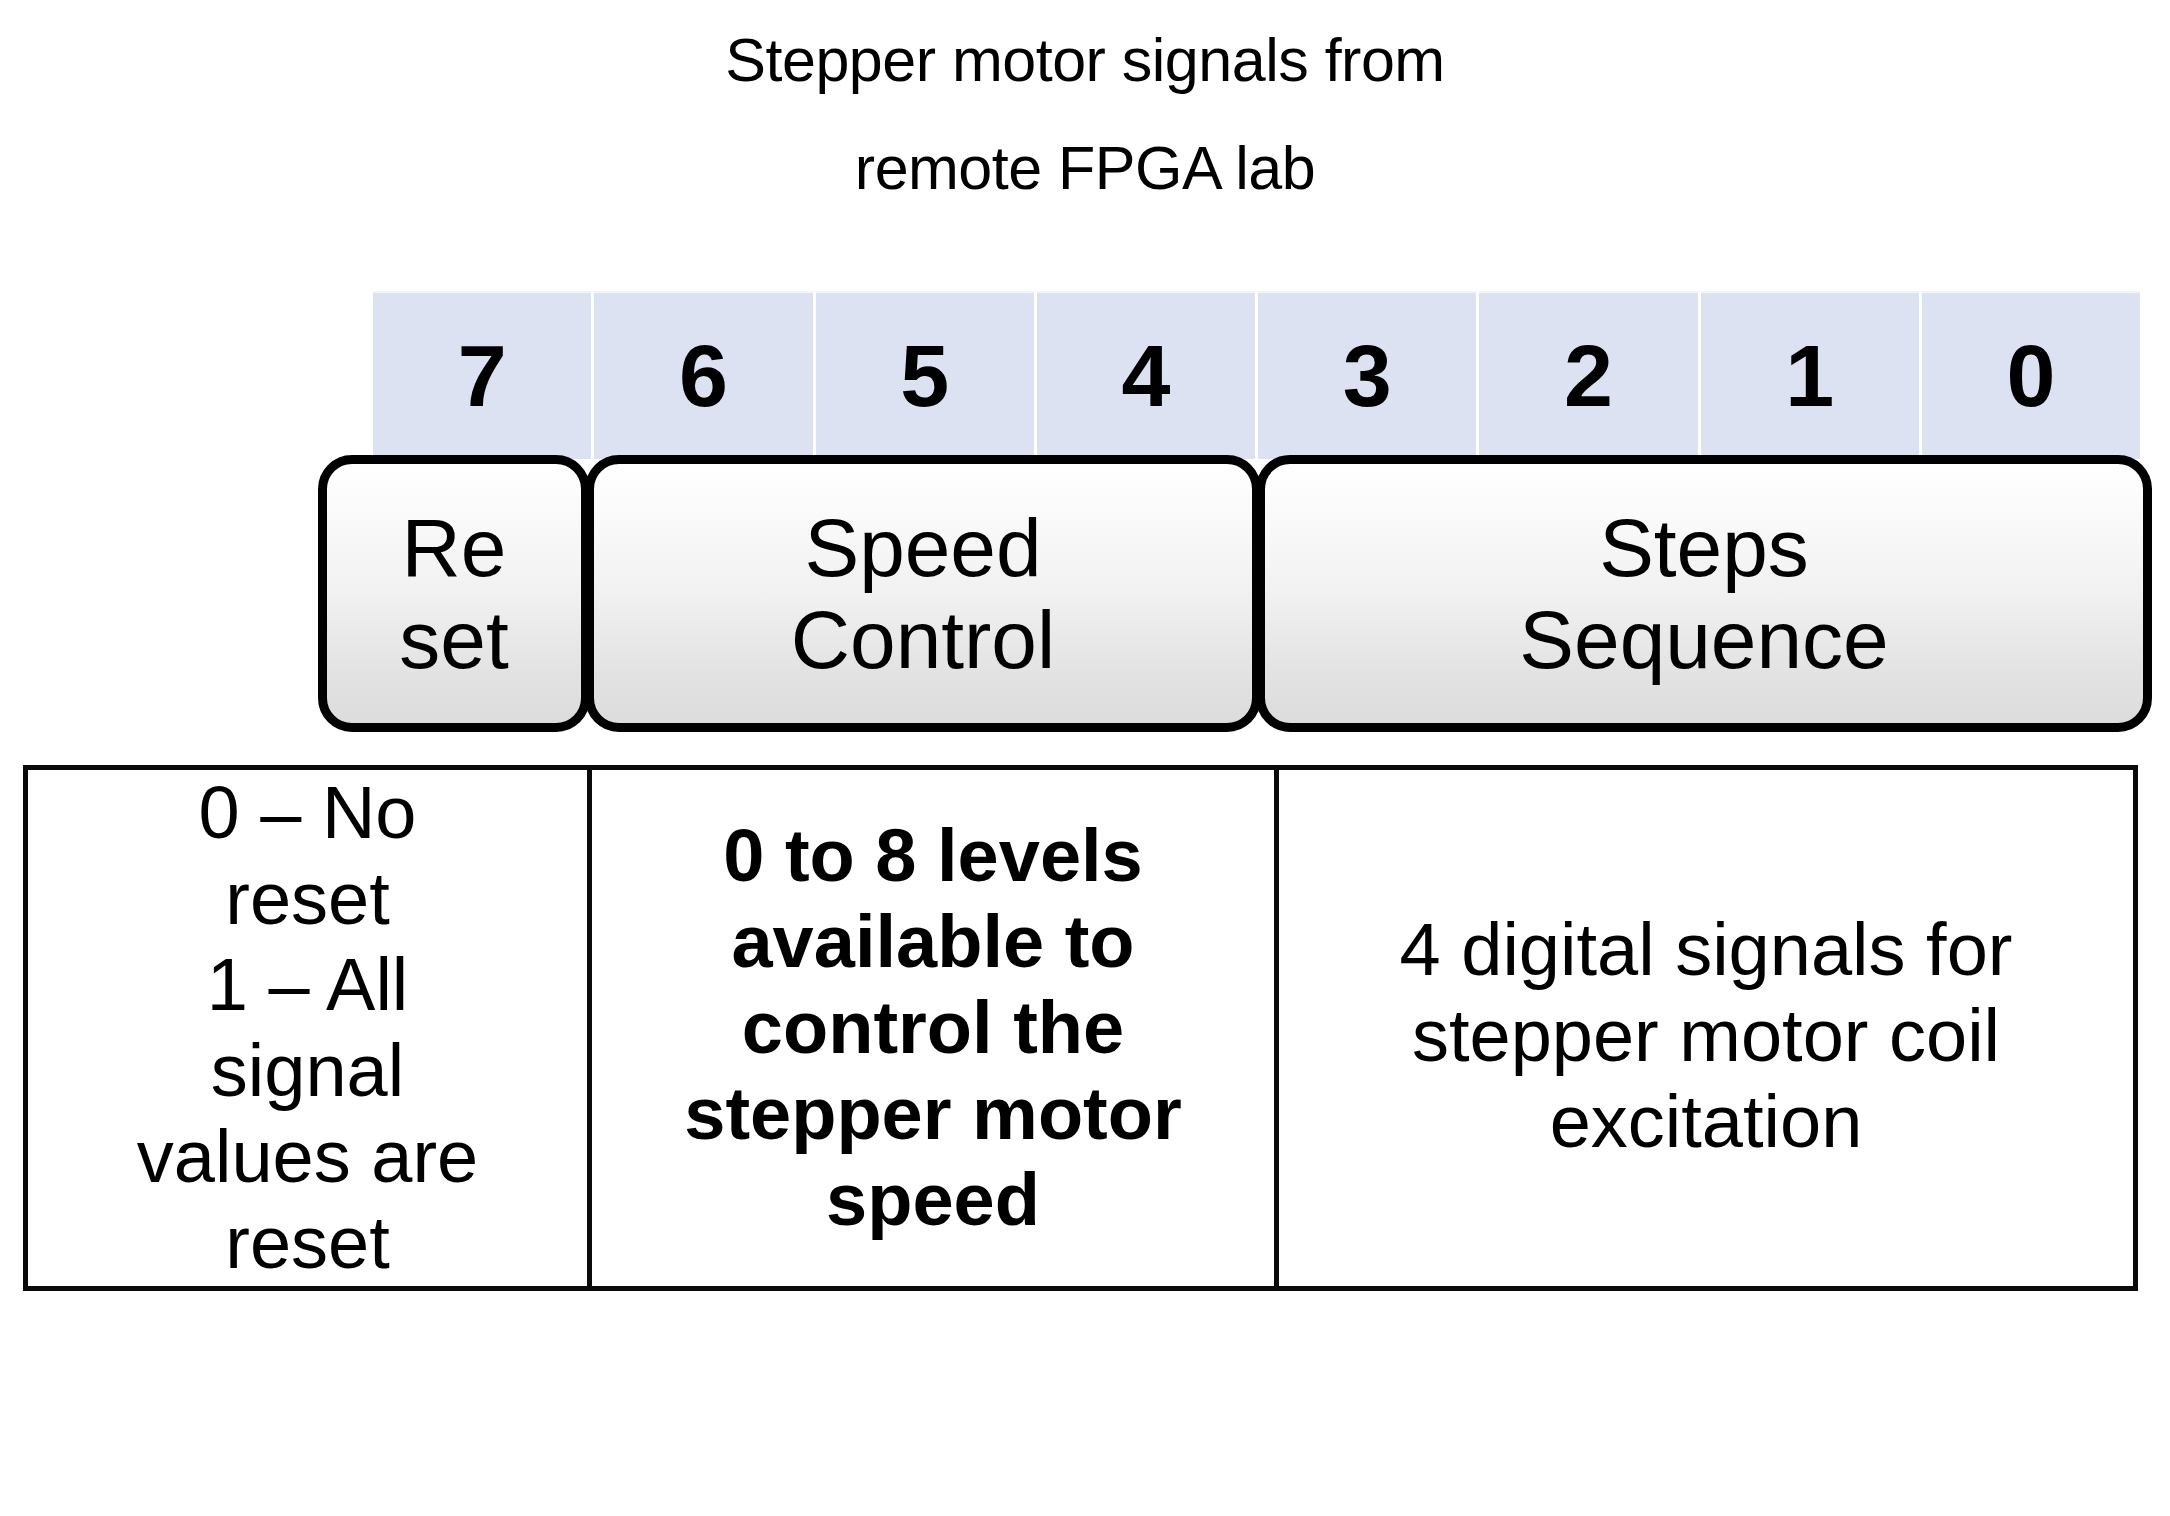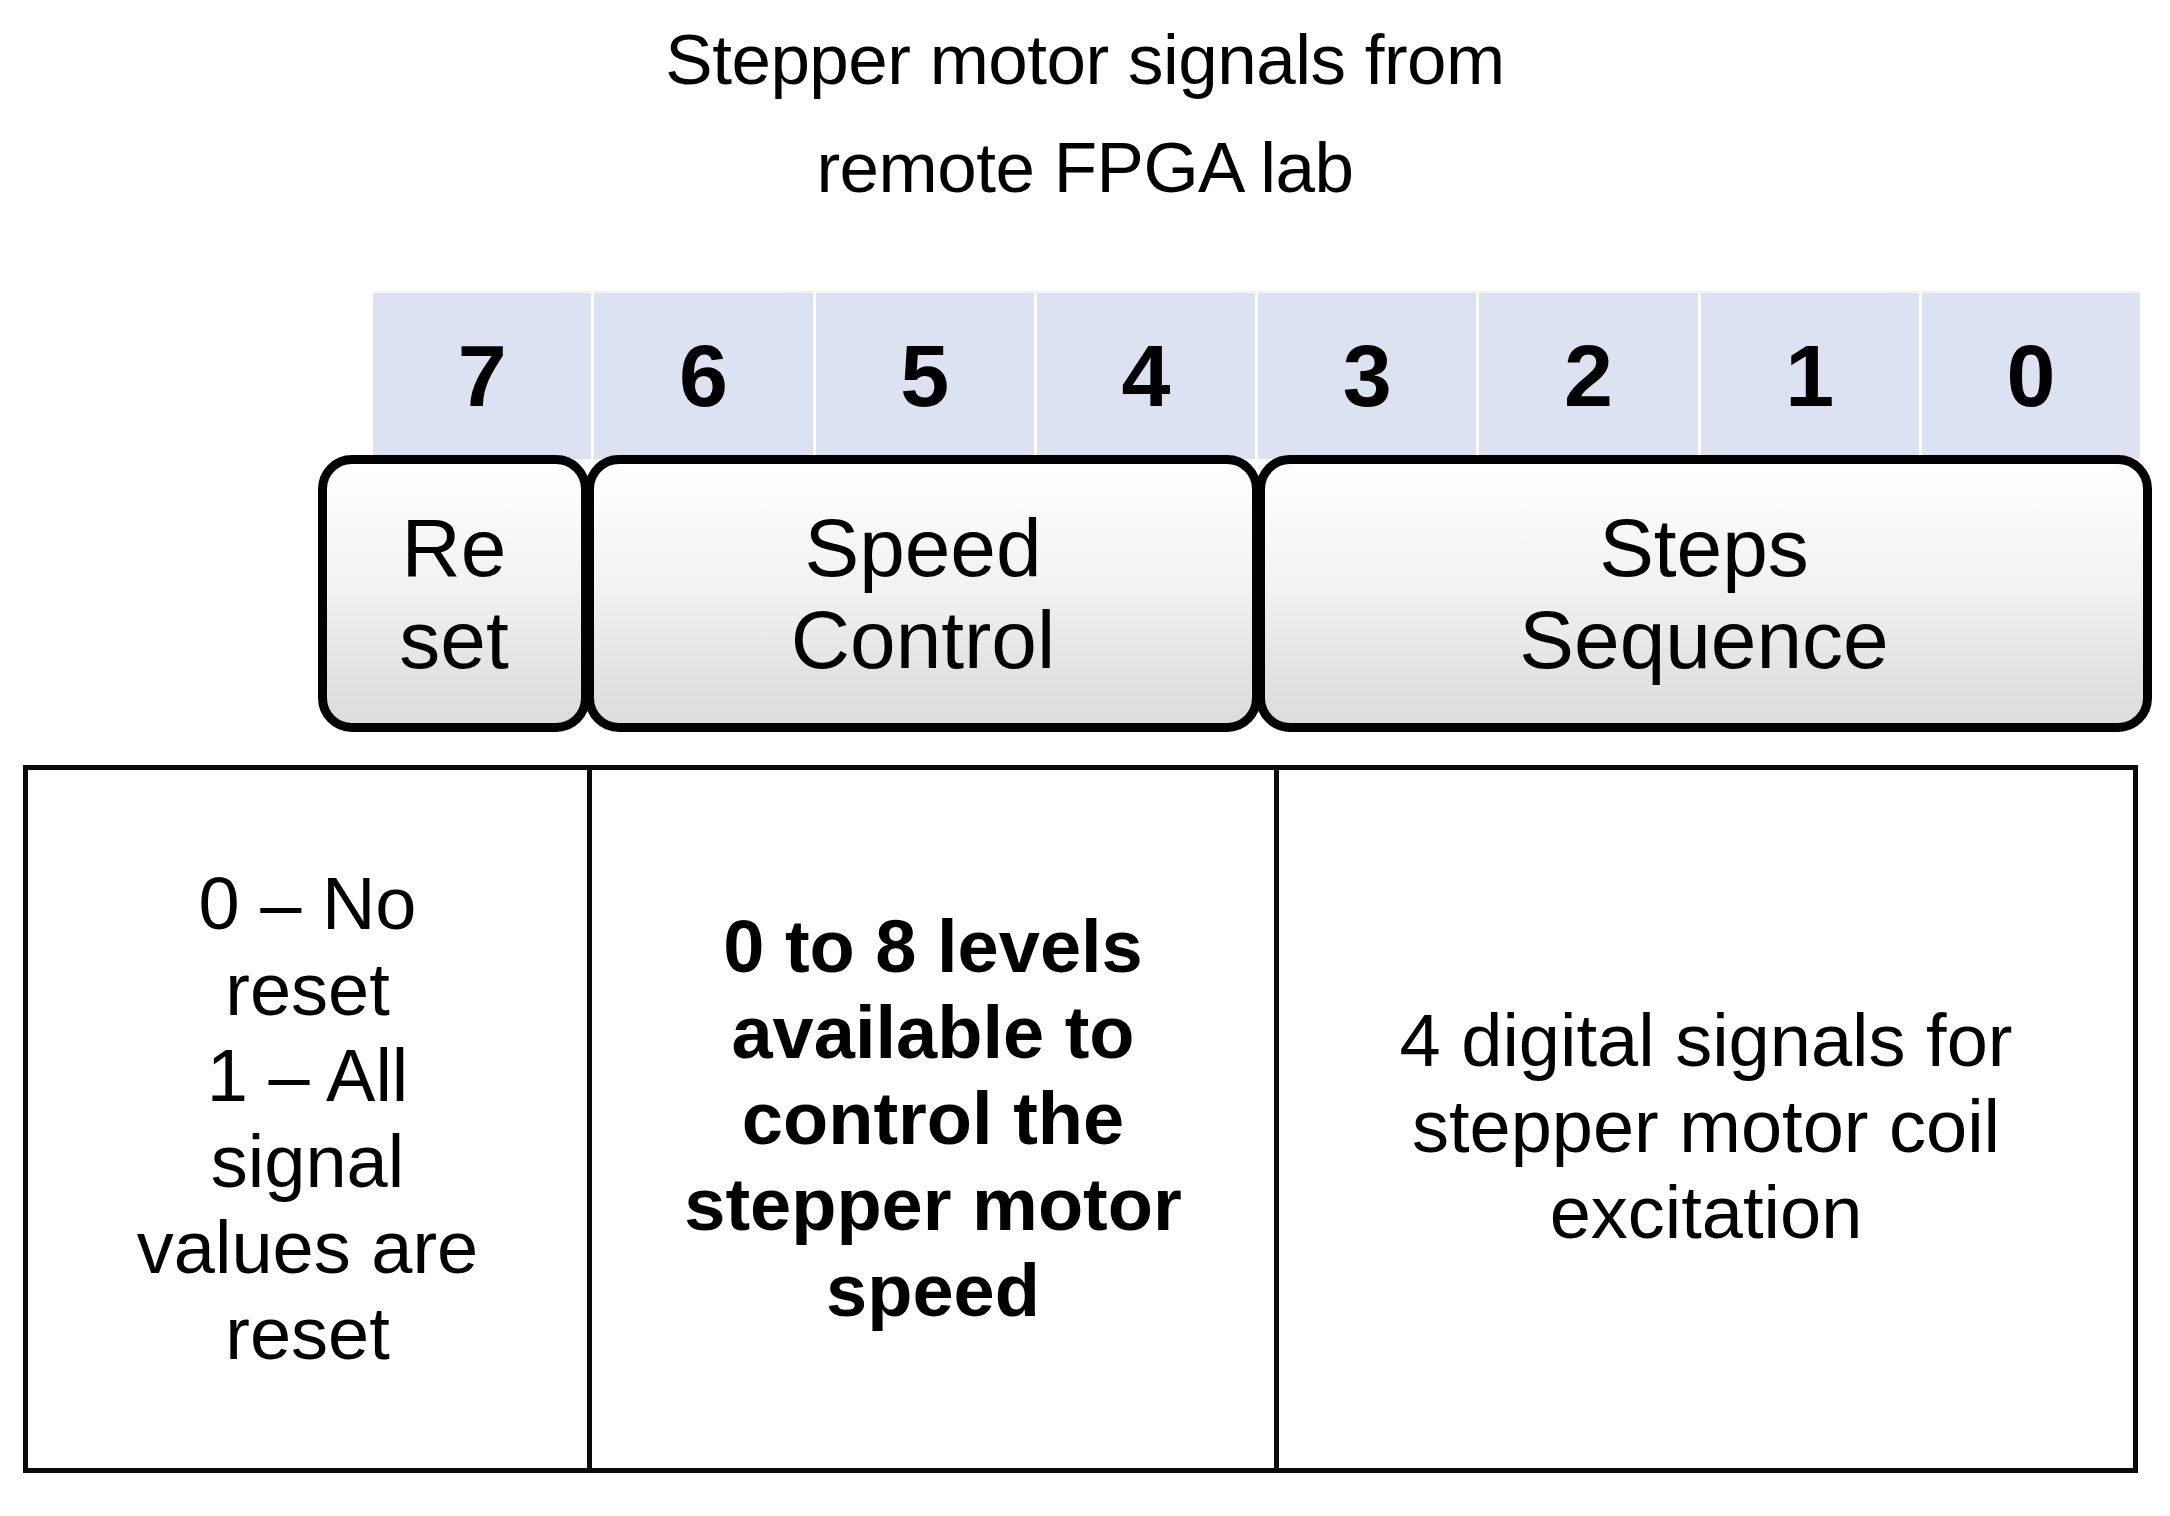--- a/index.html
+++ b/index.html
@@ -16,21 +16,21 @@
     overflow: hidden;
   }
 
   
   .title {
     position: absolute;
     left: 0;
     top: 6px;
     width: 2170px;
     text-align: center;
-    font-size: 71px;
+    font-size: 61px;
     line-height: 108px;
     letter-spacing: -0.5px;
     font-weight: 400;
     color: #000;
     white-space: pre-line;
   }
 
   
   .bit-row {
     position: absolute;
@@ -85,21 +85,21 @@
   .fb-reset { left: 0px;    width: 272px; }
   .fb-speed { left: 267px;  width: 676px; }
   .fb-steps { left: 938px;  width: 896px; }
 
   
   .desc-table {
     position: absolute;
     left: 23px;
     top: 765px;
     width: 2115px;
-    height: 708px;
+    height: 526px;
     box-sizing: border-box;
     border: 5px solid #0a0a0a;
     display: flex;
     background: #ffffff;
   }
   .desc-cell {
     box-sizing: border-box;
     border-right: 5px solid #0a0a0a;
     display: flex;
     align-items: center;

